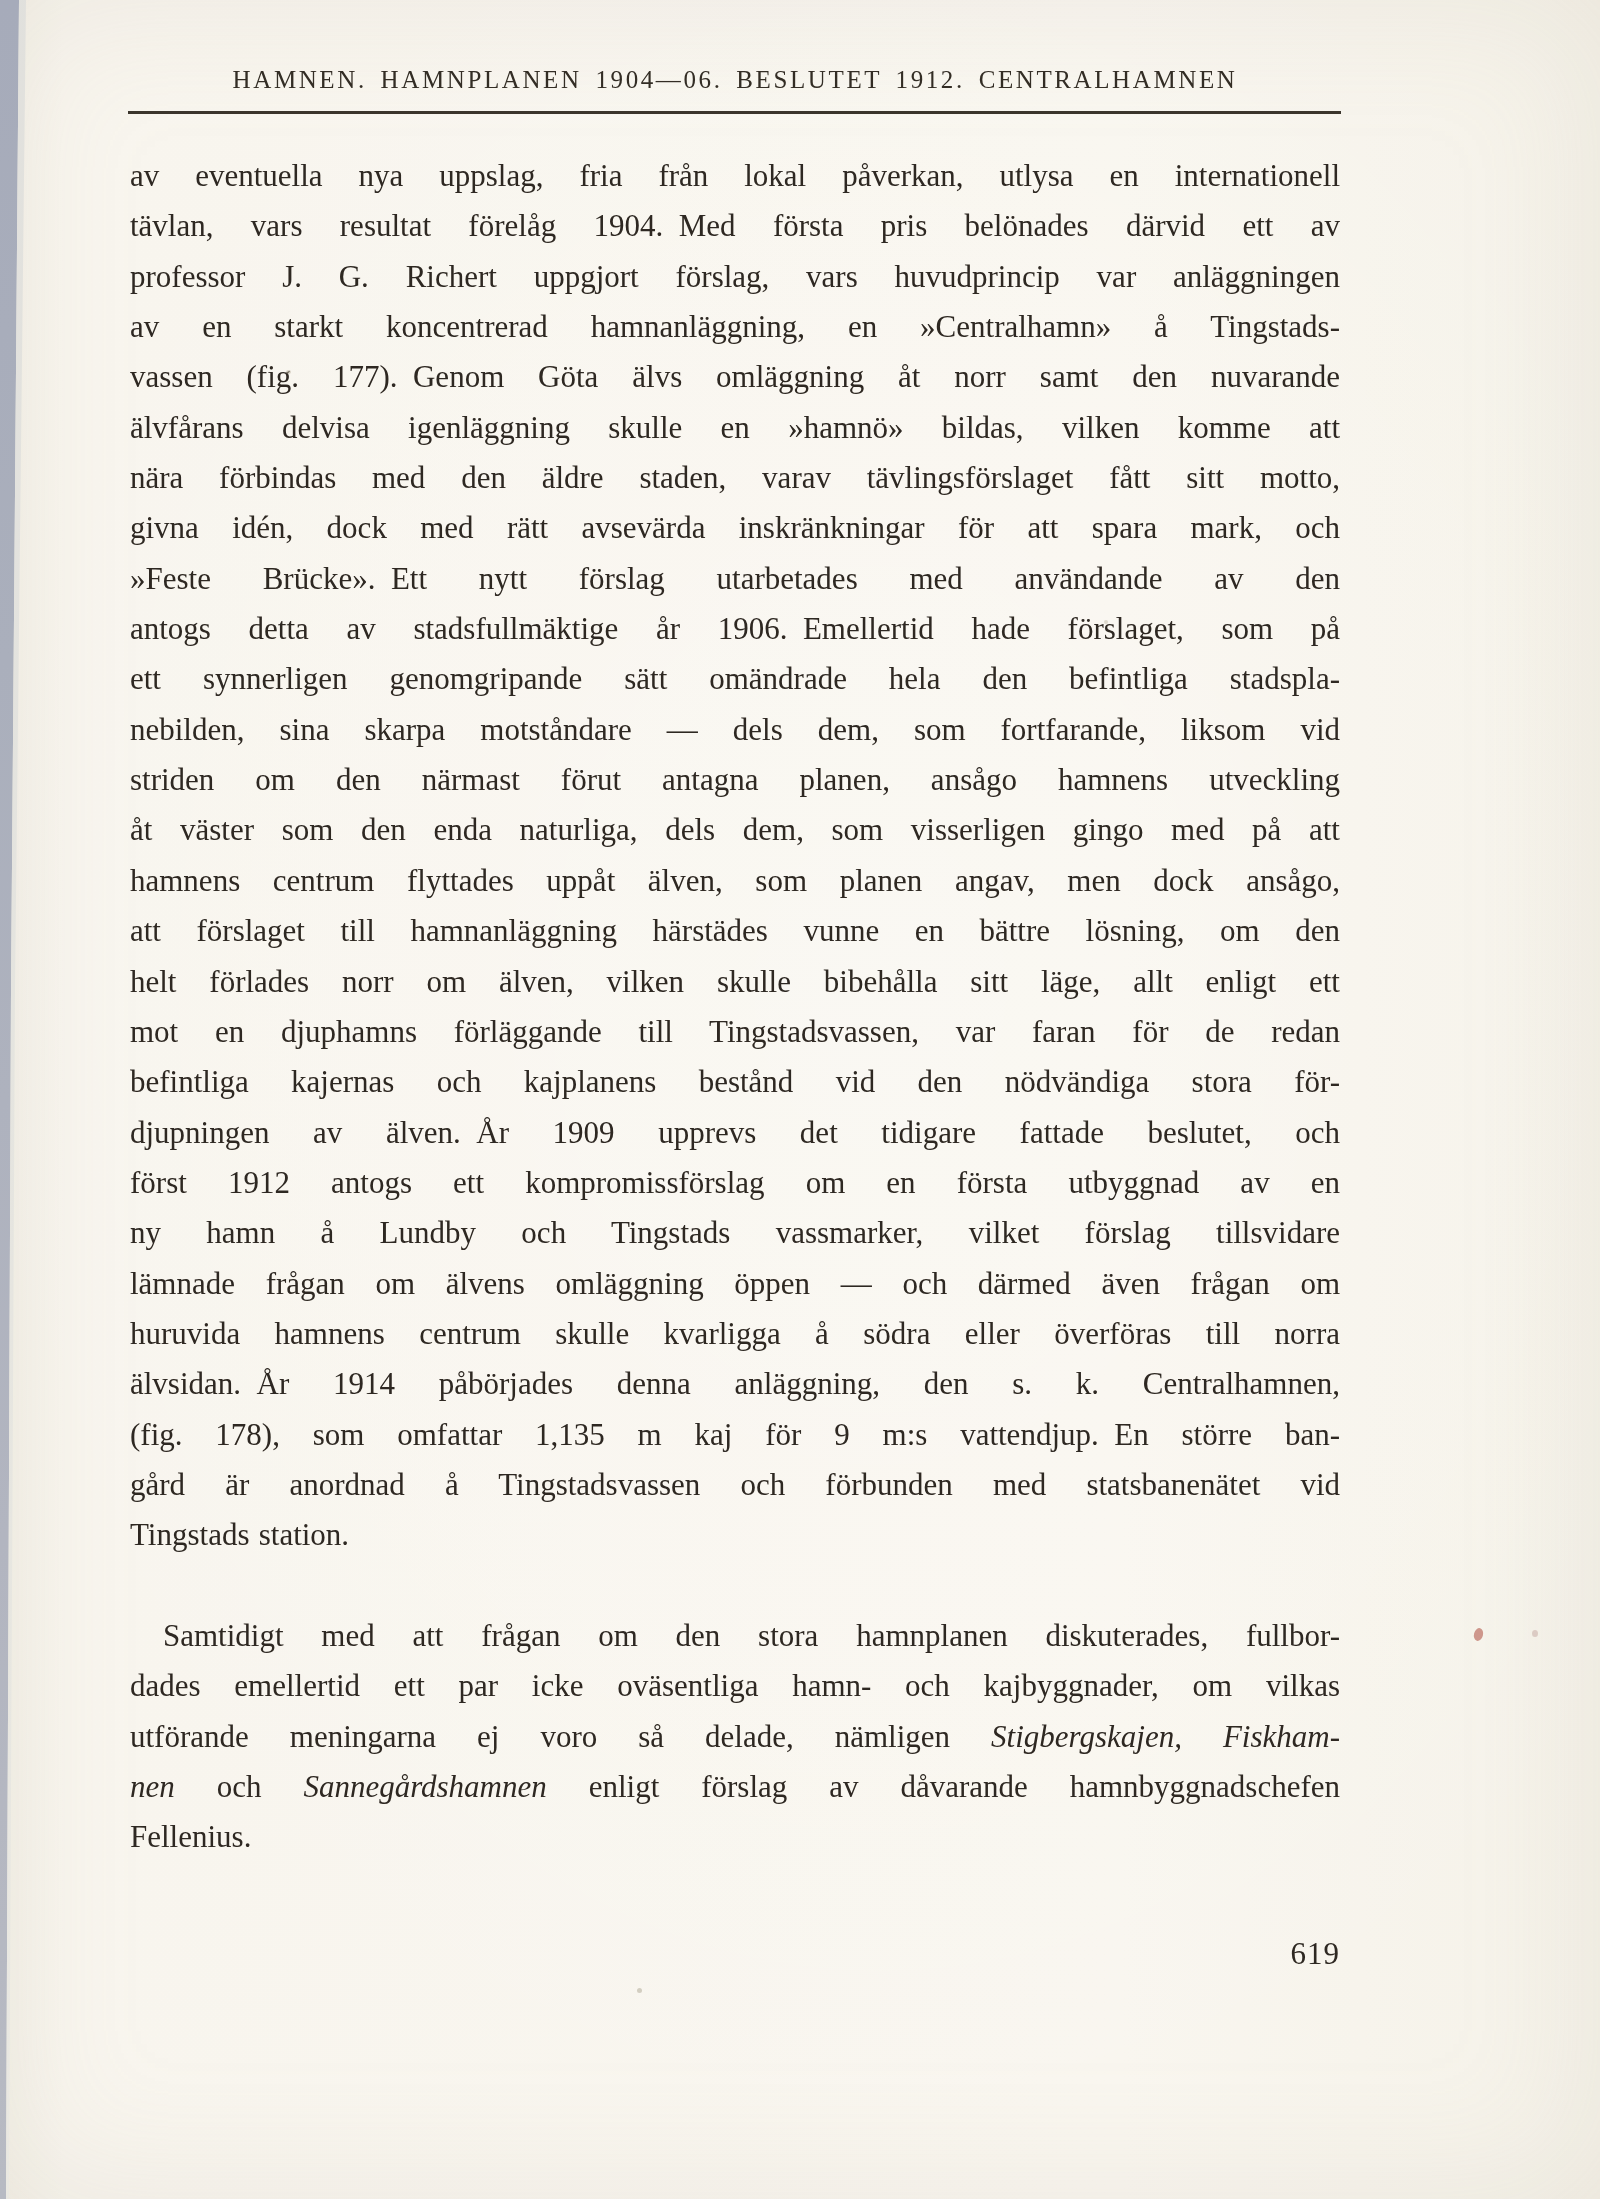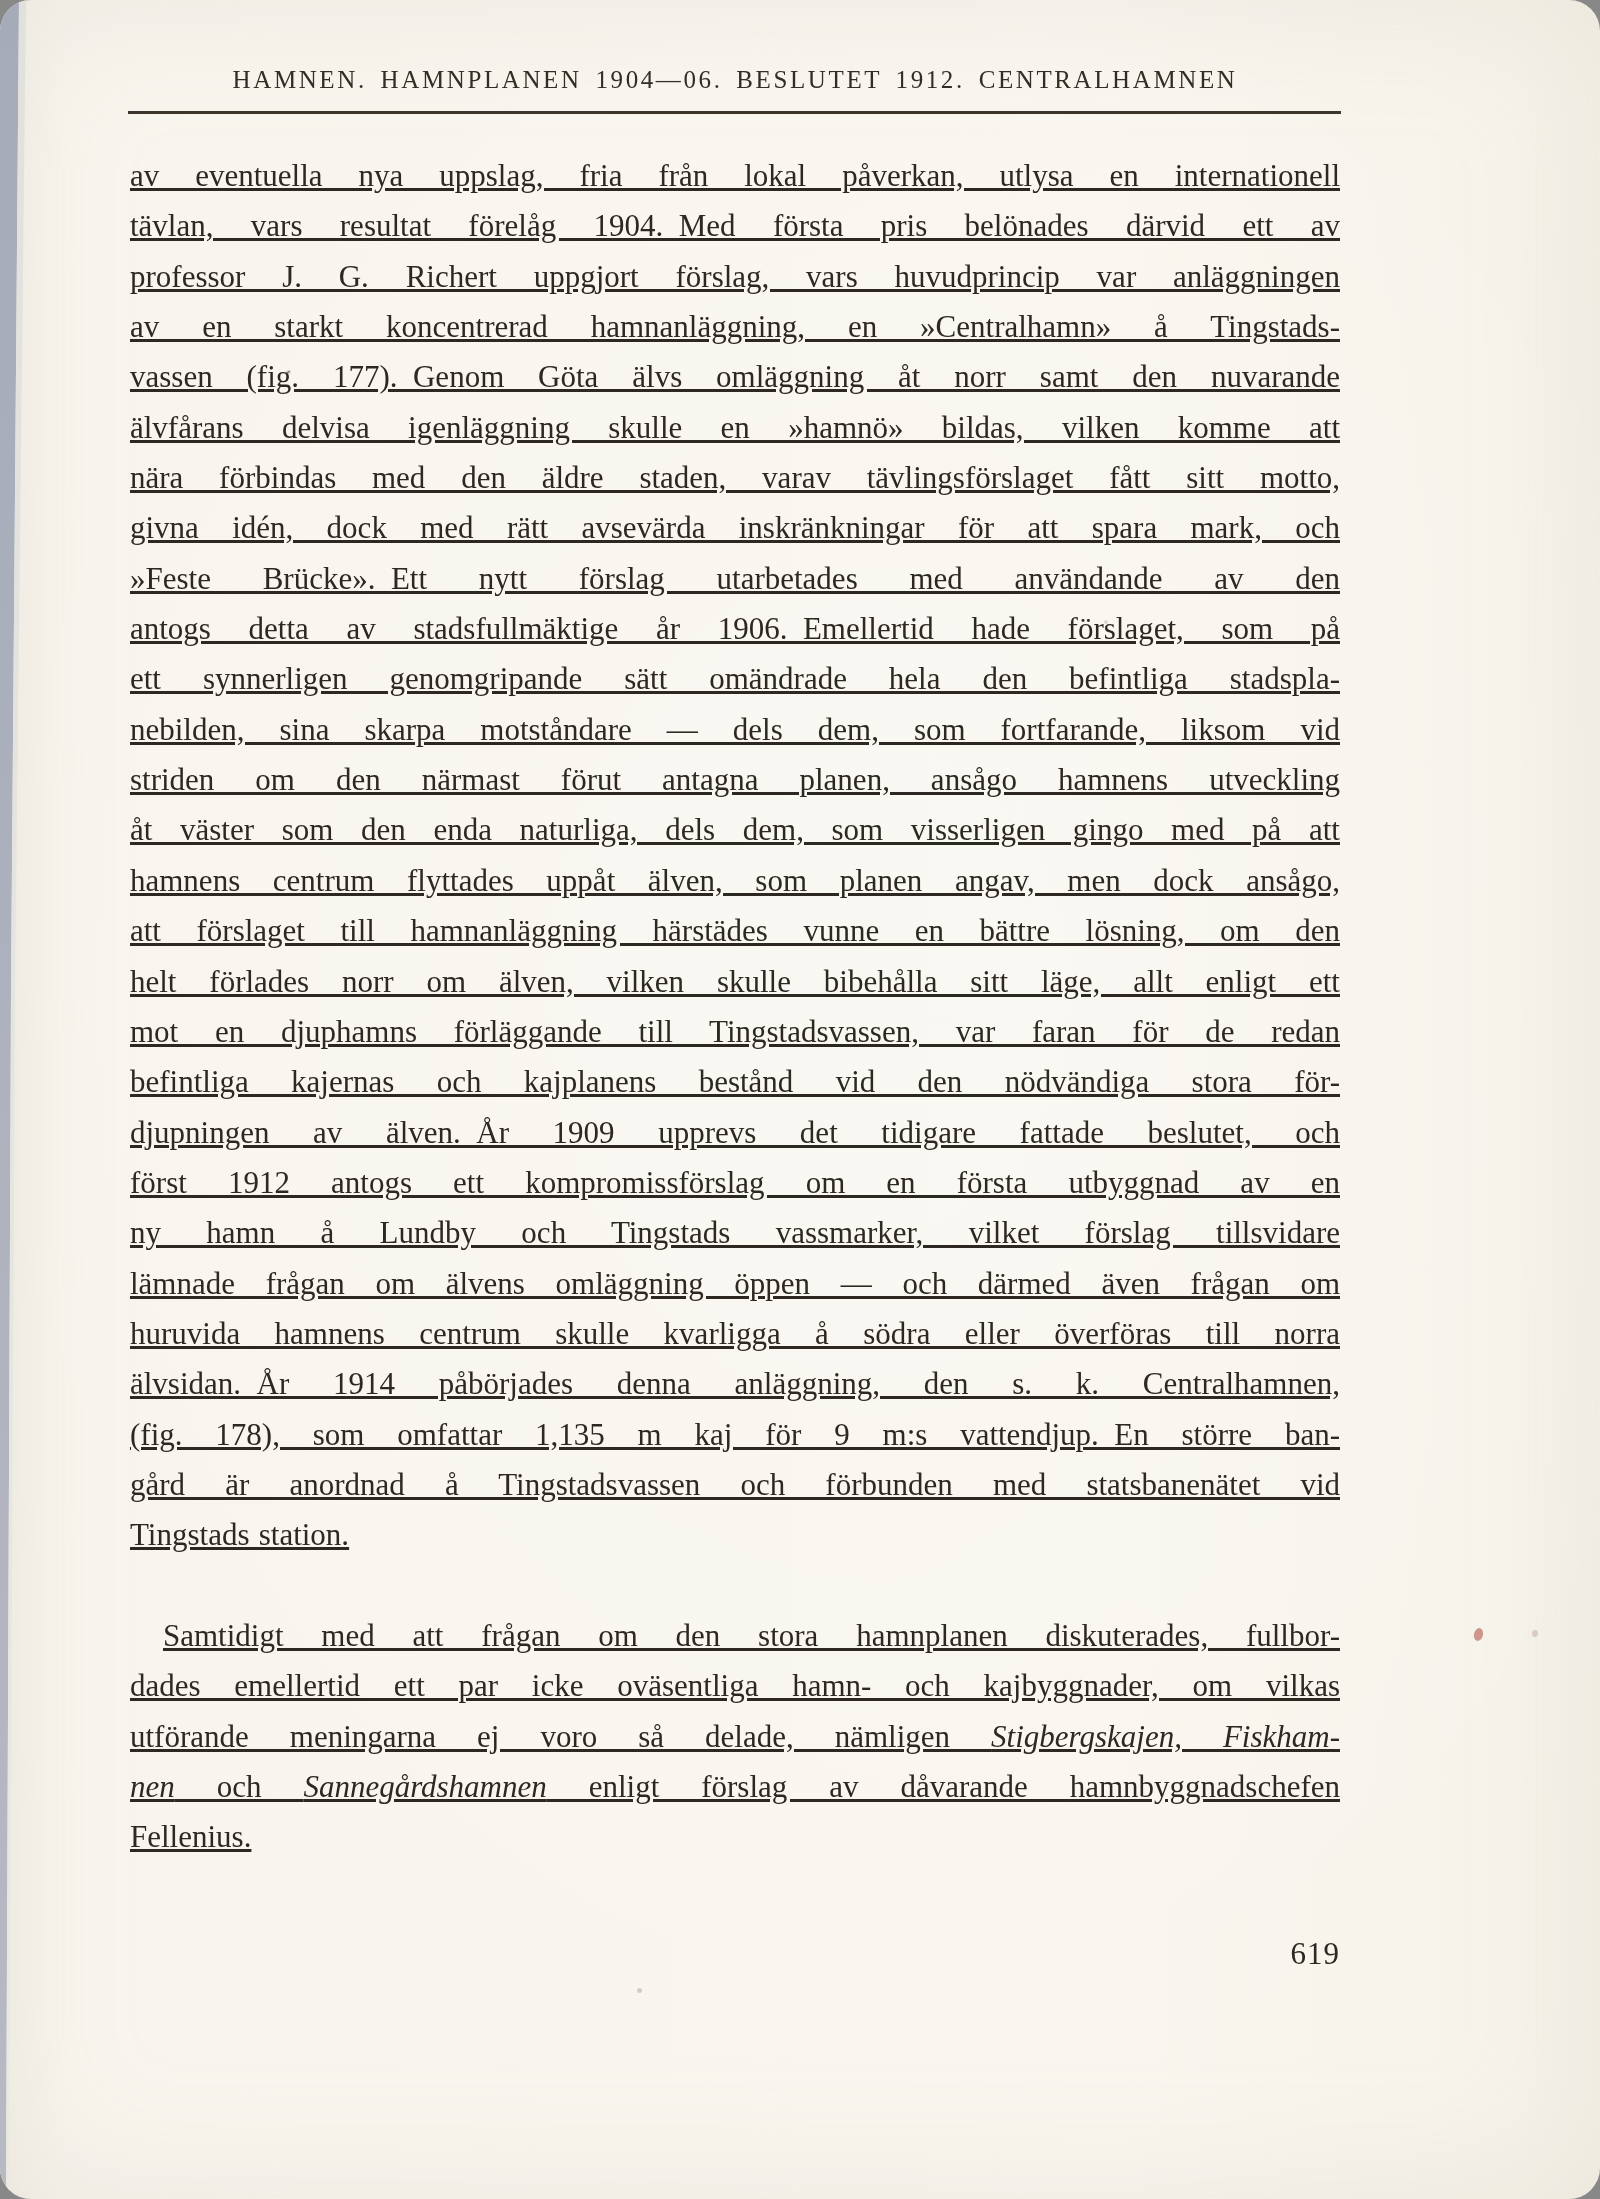--- a/index.html
+++ b/index.html
@@ -7,21 +7,20 @@
   .page {
     position:relative;
     width:1600px; height:2199px;
     background:
       radial-gradient(ellipse 1400px 1800px at 55% 45%, rgba(255,255,255,0.25), rgba(255,255,255,0) 70%),
       linear-gradient(90deg, #f4f1e8 0%, #f8f5ee 4%, #f9f6ef 70%, #f5f2e9 100%);
     overflow:hidden;
     font-family:"Liberation Serif", serif;
     color:#2e2822;
     box-shadow: inset 0 0 140px rgba(190,180,158,0.18);
-    border-radius: 31px;
   }
   .edge-strip {
     position:absolute; left:0; top:0; width:26px; height:2199px;
     background:linear-gradient(180deg,#a6abba 0%, #aaafbc 30%, #b2b5c0 70%, #b7bac3 100%);
     clip-path:polygon(0 0, 19px 0, 11px 45%, 6px 100%, 0 100%);
   }
   .edge-fade {
     position:absolute; left:0; top:0; width:30px; height:2199px;
     background:linear-gradient(180deg,#dfdfdc, #e9e8e2);
     clip-path:polygon(19px 0, 26px 0, 15px 45%, 9px 100%, 6px 100%, 11px 45%);
@@ -40,21 +39,20 @@
   .body-text {
     position:absolute; left:130px; top:151px; width:1210px;
     font-size:31px;
   }
   .para + .para { margin-top:50.35px; }
   .line {
     height:50.35px; line-height:50.35px;
     text-align:justify; text-align-last:justify;
     word-spacing:1.5px;
     white-space:normal;
-    text-decoration:underline;
   }
   .line.last { text-align-last:left; }
   .line.indent { text-indent:33px; }
   .it { font-style:italic; }
   .page-number {
     position:absolute; left:130px; top:1936px; width:1210px;
     text-align:right; font-size:31px; letter-spacing:1px;
     color:#2e2822;
   }
   .speck { position:absolute; border-radius:50%; }

